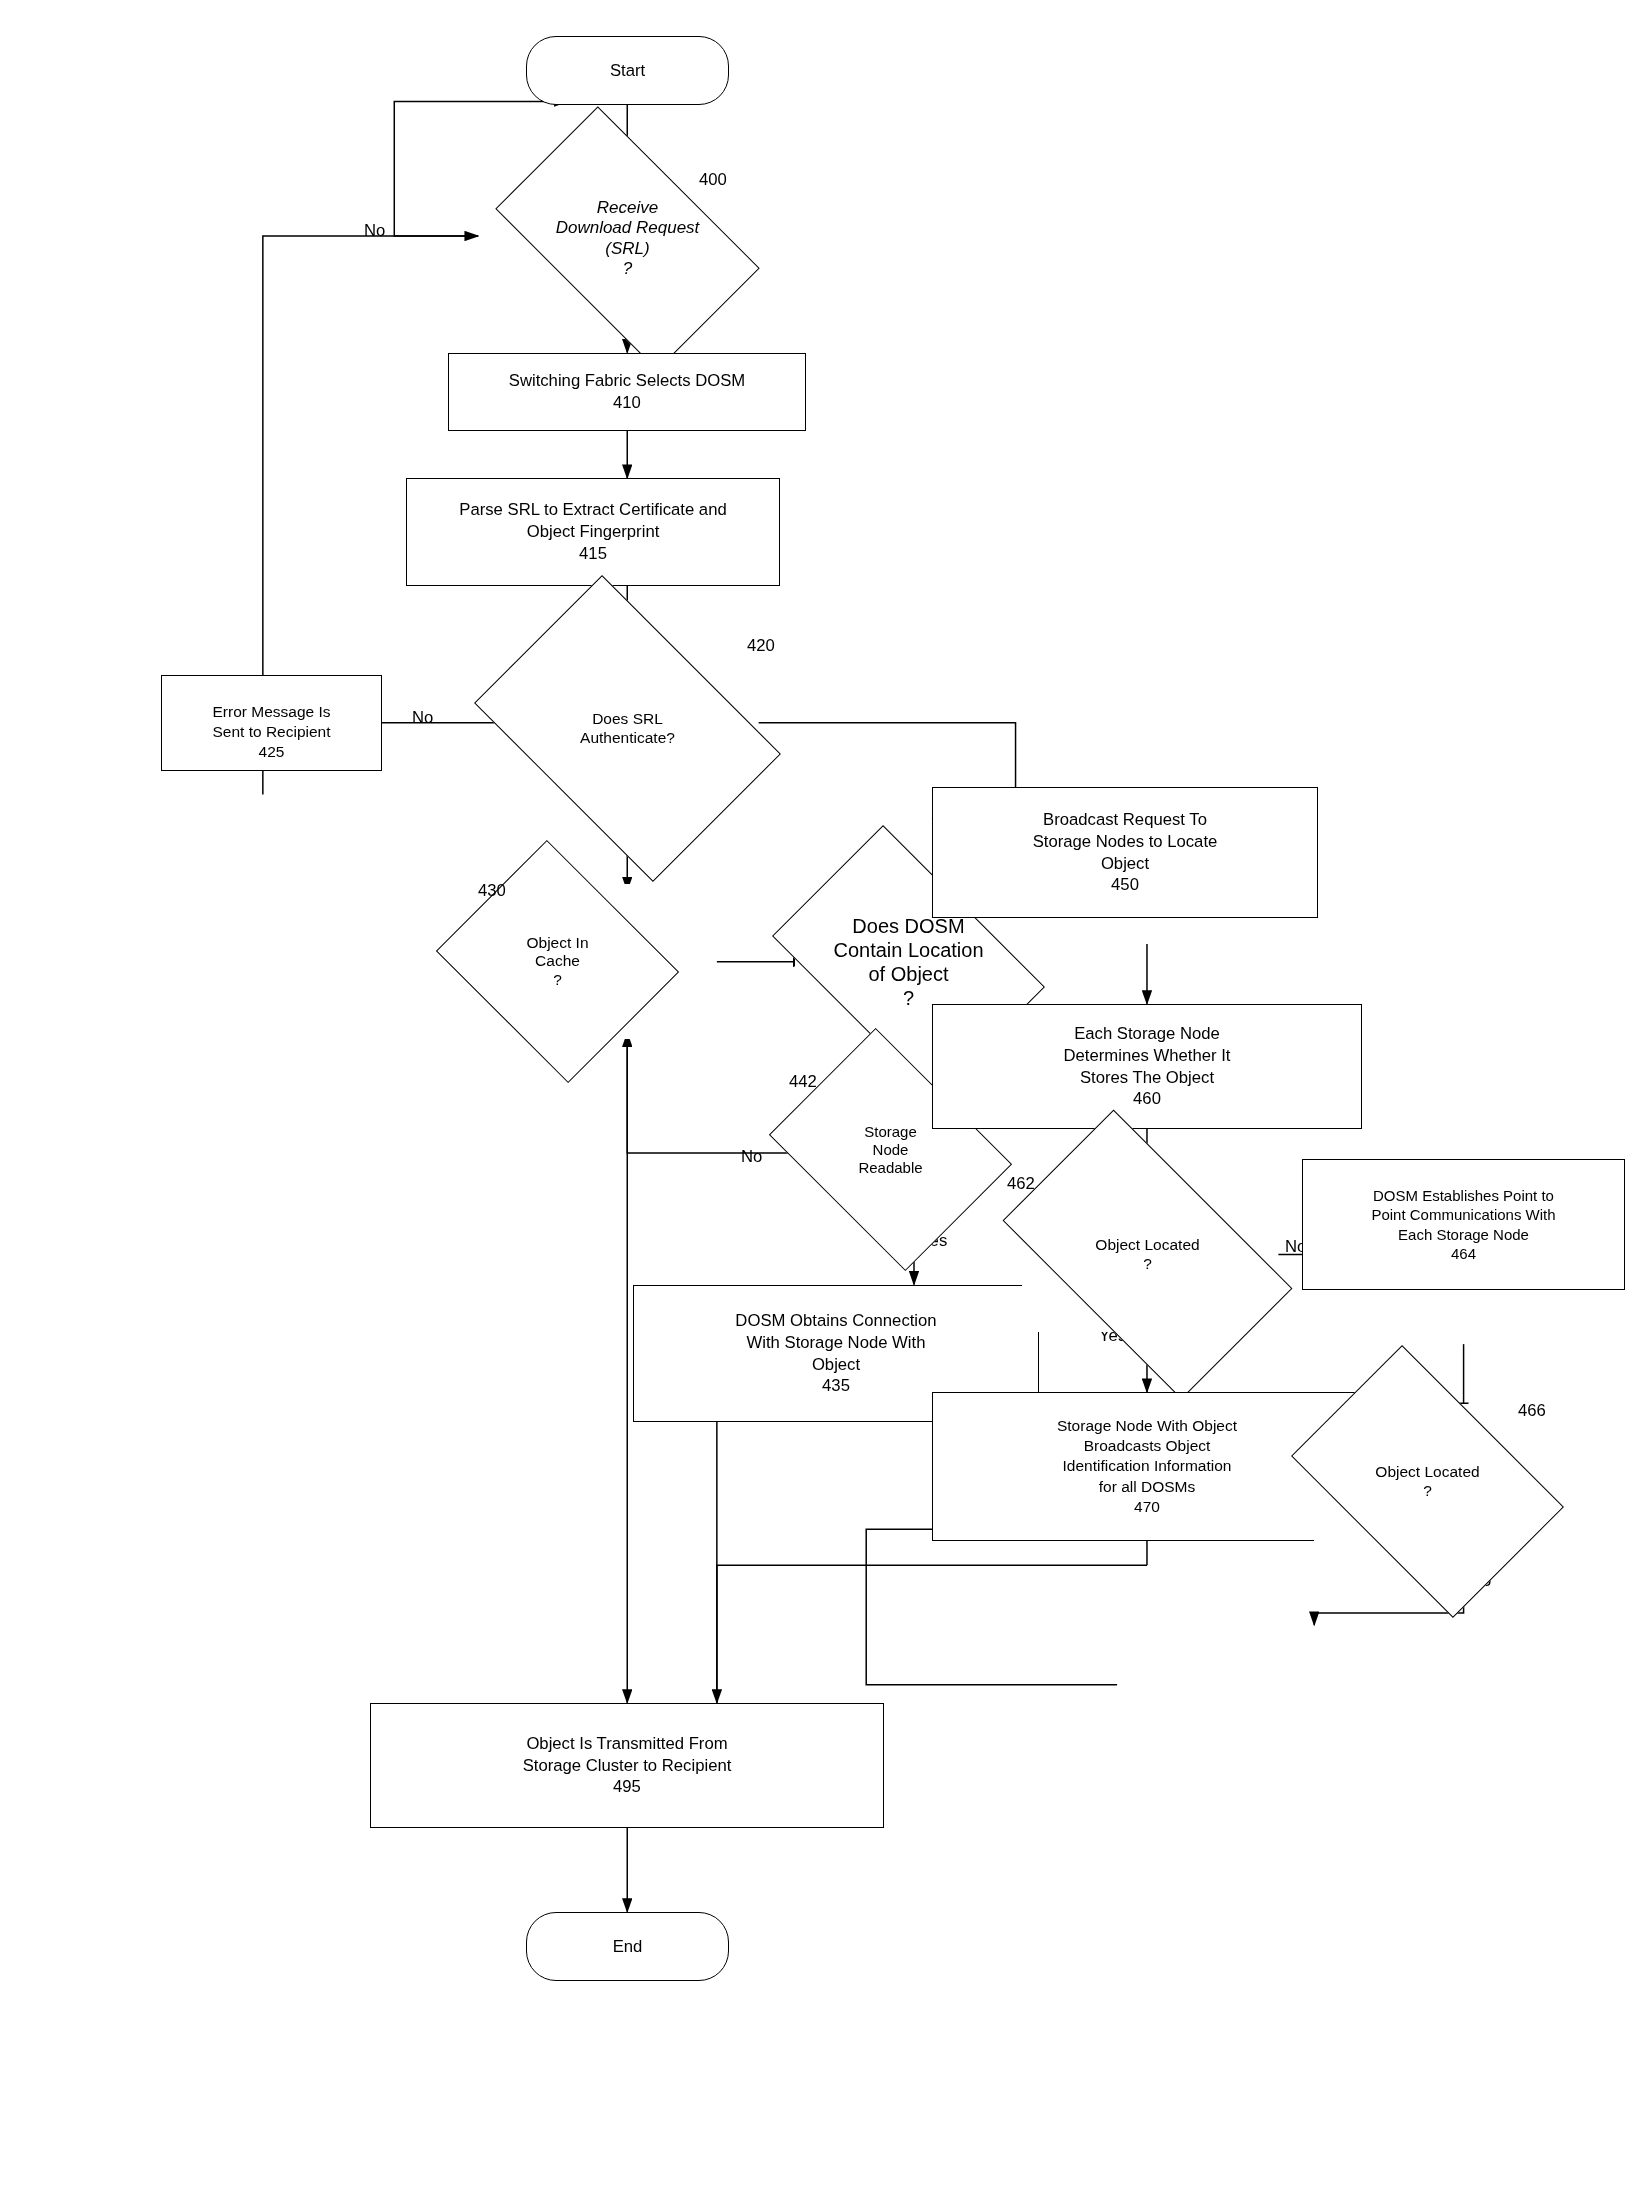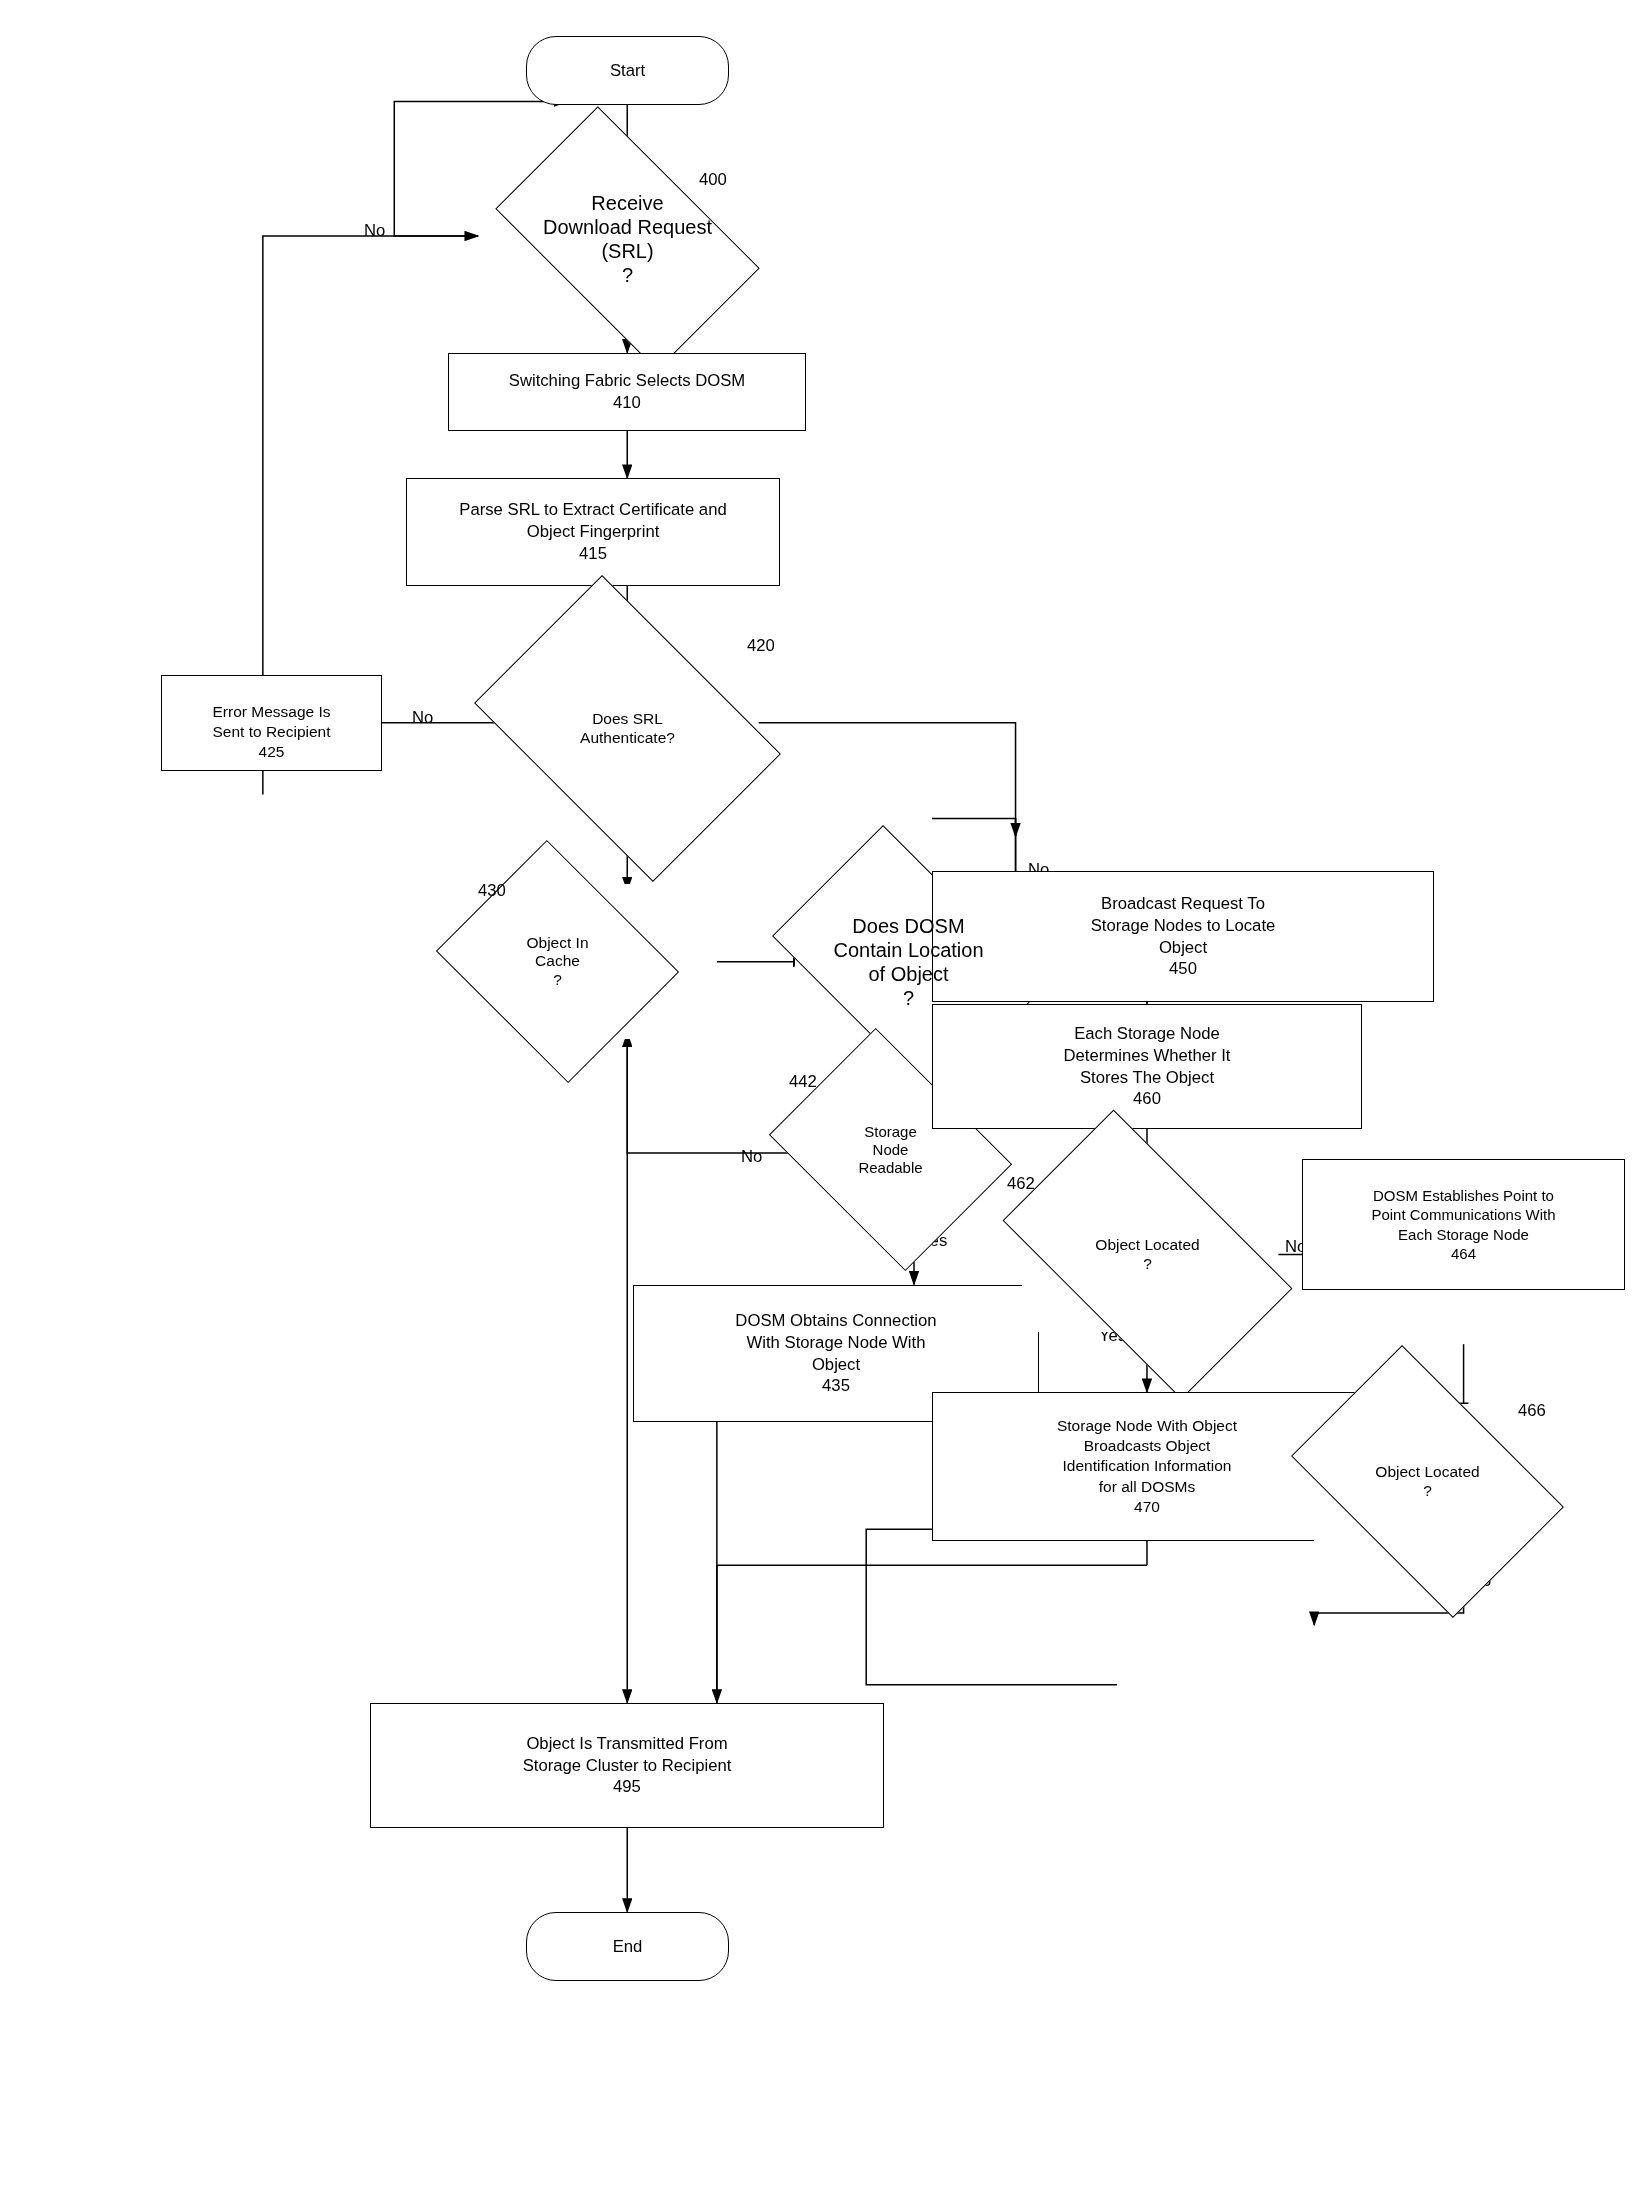--- a/index.html
+++ b/index.html
@@ -171,21 +171,21 @@
   <div class="arrow-label" style="left:1285px; top:1237px">No</div>
   <div class="arrow-label" style="left:1285px; top:1473px">Yes</div>
   <div class="arrow-label" style="left:1470px; top:1571px">No</div>
 
   <div class="fc-element rounded-rect" style="left:526px; top:36px; width:203px; height:69px;">
     <span class="label">Start</span>
   </div>
 
   <div class="fc-element diamond-wrap" style="left:478px; top:161px; width:299px; height:155px;">
     <div class="diamond" style="width:227px; height:143px;">
-      <span class="label" style="font-size:20px;">Receive<br>Download Request<br>(SRL)<br>?</span>
+      <span class="label" style="font-size:17px;font-style:italic;">Receive<br>Download Request<br>(SRL)<br>?</span>
     </div>
   </div>
   <div class="arrow-label" style="left:699px; top:170px;">400</div>
 
   <div class="fc-element rect" style="left:448px; top:353px; width:358px; height:78px;">
     <span class="label">Switching Fabric Selects DOSM<br>410</span>
   </div>
 
   <div class="fc-element rect" style="left:406px; top:478px; width:374px; height:108px;">
     <span class="label">Parse SRL to Extract Certificate and<br>Object Fingerprint<br>415</span>
@@ -224,21 +224,21 @@
   <div class="arrow-label" style="left:789px; top:1072px;">442</div>
 
   <div class="fc-element rect" style="left:633px; top:1285px; width:406px; height:137px;">
     <span class="label">DOSM Obtains Connection<br>With Storage Node With<br>Object<br>435</span>
   </div>
 
   <div class="fc-element rect" style="left:370px; top:1703px; width:514px; height:125px;">
     <span class="label">Object Is Transmitted From<br>Storage Cluster to Recipient<br>495</span>
   </div>
 
-  <div class="fc-element rect" style="left:932px; top:871px; width:502px; height:131px;">
+  <div class="fc-element rect" style="left:932px; top:787px; width:386px; height:131px;">
     <span class="label">Broadcast Request To<br>Storage Nodes to Locate<br>Object<br>450</span>
   </div>
 
   <div class="fc-element rect" style="left:932px; top:1004px; width:430px; height:125px;">
     <span class="label">Each Storage Node<br>Determines Whether It<br>Stores The Object<br>460</span>
   </div>
 
   <div class="fc-element diamond-wrap" style="left:1004px; top:1171px; width:287px; height:167px;">
     <div class="diamond" style="width:251px; height:155px;">
       <span class="label" style="font-size:15.5px;">Object Located<br>?</span>

